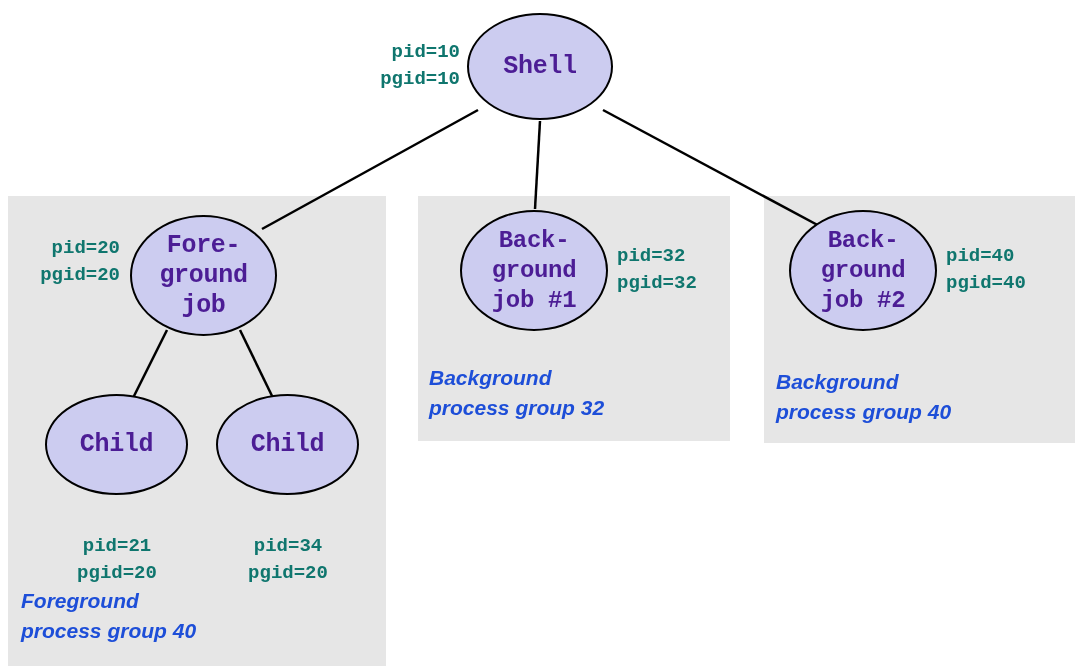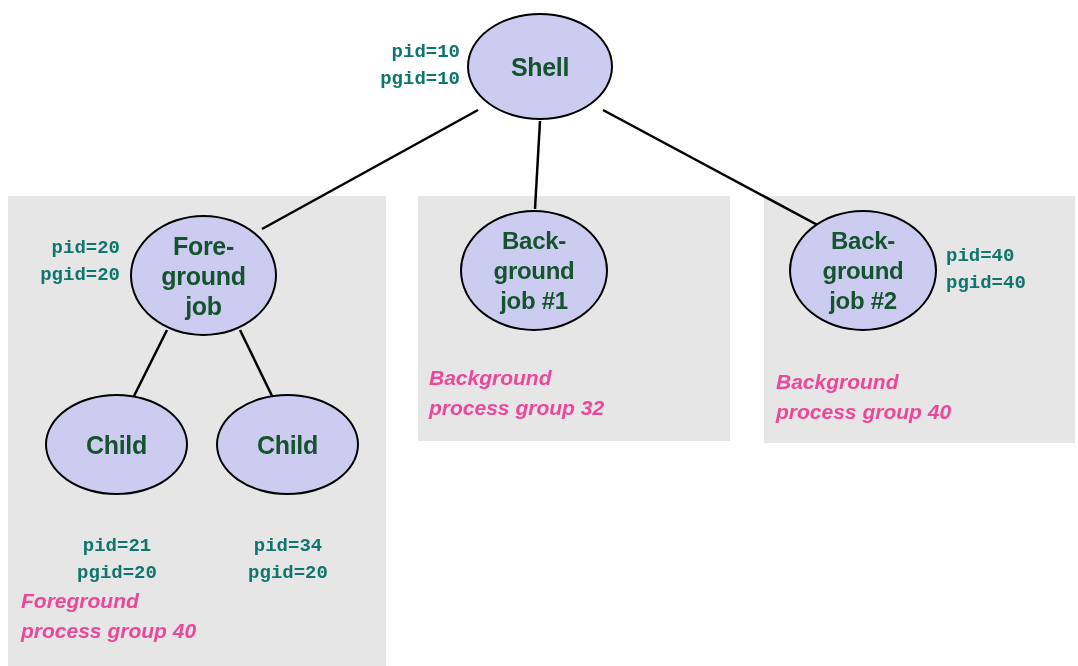--- a/index.html
+++ b/index.html
@@ -21,21 +21,21 @@
     background: #e6e6e6;
     box-sizing: border-box;
   }
   .group-caption {
     position: absolute;
     font-family: "Liberation Sans", sans-serif;
     font-style: italic;
     font-weight: bold;
     font-size: 21px;
     line-height: 30px;
-    color: #ec4899;
+    color: #1d4ed8;
     white-space: pre-line;
     letter-spacing: 0px;
   }
   
   #edges {
     position: absolute;
     left: 0;
     top: 0;
     width: 1078px;
     height: 666px;
@@ -47,25 +47,25 @@
     box-sizing: border-box;
     background: #ccccf0;
     border: 2.5px solid #000000;
     border-radius: 50%;
     display: flex;
     align-items: center;
     justify-content: center;
     text-align: center;
   }
   .node-label {
-    font-family: Liberation Sans, sans-serif;
+    font-family: Liberation Mono, monospace;
     font-weight: bold;
     font-size: 25px;
     line-height: 30px;
-    color: #14532d;
+    color: #4c1d95;
     white-space: pre-line;
     letter-spacing: -0.3px;
   }
   .node-label.small {
     font-size: 24px;
   }
   
   .pid-label {
     position: absolute;
     font-family: "Liberation Mono", monospace;
@@ -139,20 +139,22 @@
   <div class="node" style="left:216px; top:394px; width:143px; height:101px;">
     <span class="node-label">Child</span>
   </div>
 
   <div class="pid-label right-align" style="left:300px; top:39px; width:160px;">pid=10
 pgid=10</div>
 
   <div class="pid-label right-align" style="left:-40px; top:235px; width:160px;">pid=20
 pgid=20</div>
 
+  <div class="pid-label left-align" style="left:617px; top:243px; width:180px;">pid=32
+pgid=32</div>
 
   <div class="pid-label left-align" style="left:946px; top:243px; width:180px;">pid=40
 pgid=40</div>
 
   <div class="pid-label center-align" style="left:37px; top:509px; width:160px;">pid=21
 pgid=20</div>
 
   <div class="pid-label center-align" style="left:208px; top:509px; width:160px;">pid=34
 pgid=20</div>
 

